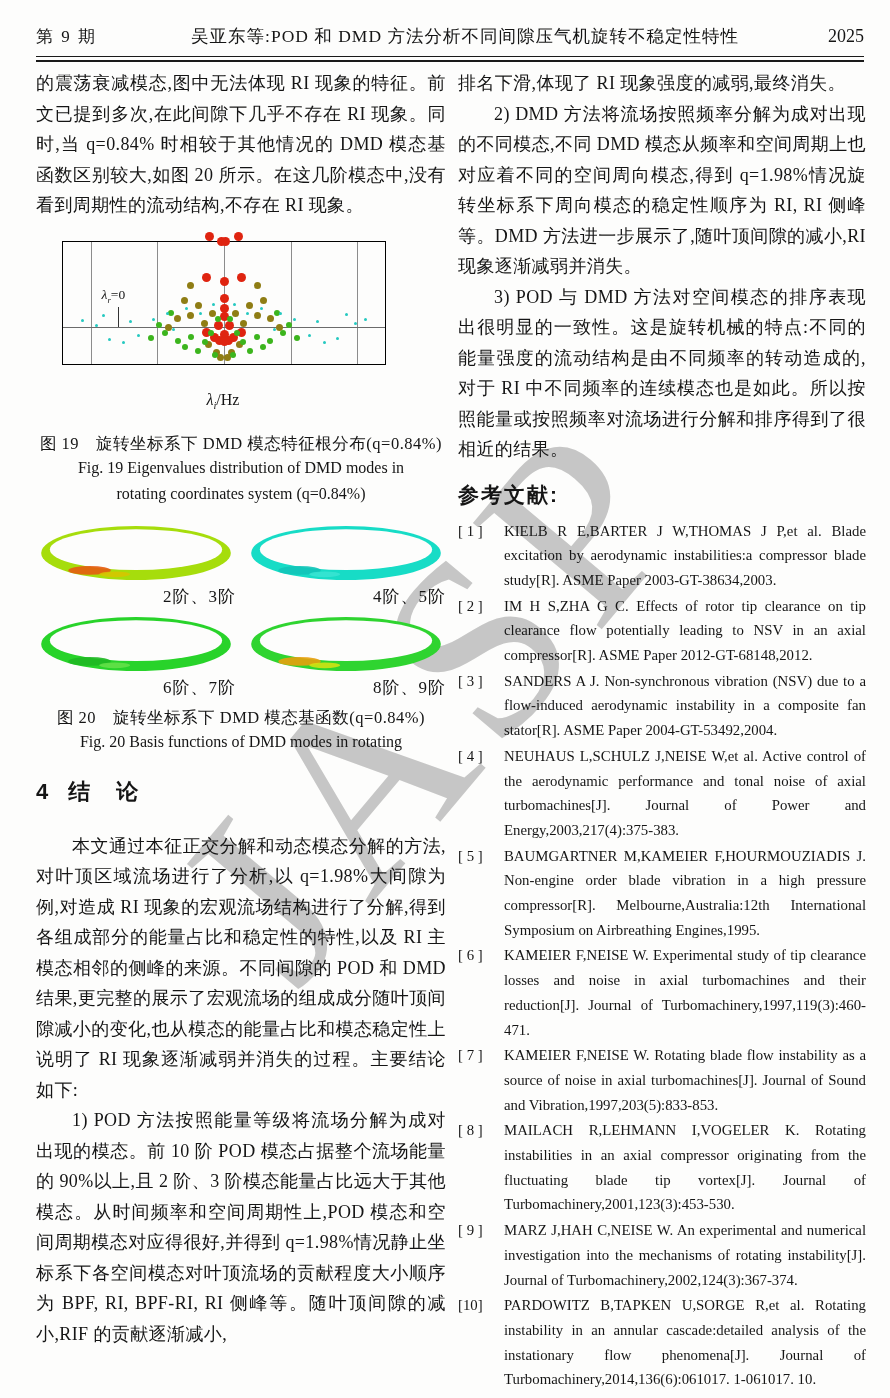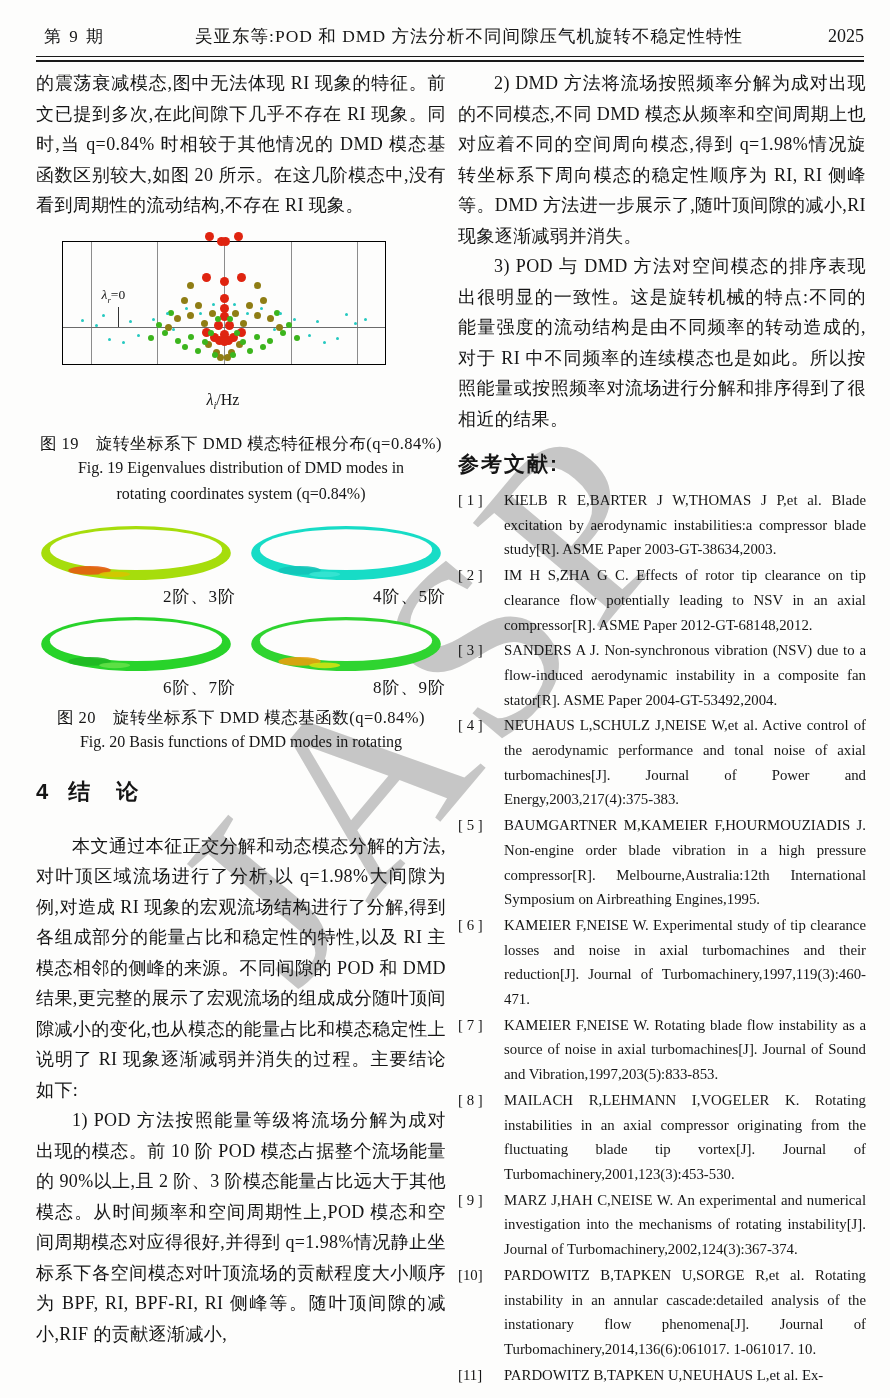--- a/index.html
+++ b/index.html
@@ -1,19 +1,19 @@
 <!DOCTYPE html>
 <html><head>
 <meta charset="utf-8">
 <style>
   html,body{margin:0;padding:0;background:#9a9a9a;}
   .page{position:relative;width:890px;height:1398px;background:#fdfdfc;overflow:hidden;
         font-family:"Liberation Serif","DejaVu Serif",serif;color:#151515;margin:0 auto;}
   
-  .hdr{position:absolute;top:24px;left:44px;right:26px;display:flex;align-items:baseline;z-index:2;}
+  .hdr{position:absolute;top:24px;left:36px;right:26px;display:flex;align-items:baseline;z-index:2;}
   .hdr-issue{width:120px;font-size:17px;letter-spacing:2px;}
   .hdr-title{flex:1;text-align:center;font-size:17.5px;letter-spacing:1px;}
   .hdr-page{width:90px;text-align:right;font-size:18px;}
   .hdr-rule{position:absolute;top:56px;left:36px;right:26px;height:3px;
             border-top:1.5px solid #1a1a1a;border-bottom:2px solid #1a1a1a;z-index:2;}
   
   .watermark{position:absolute;left:70px;top:470px;width:720px;height:460px;z-index:1;
              display:flex;align-items:center;justify-content:center;pointer-events:none;
              transform:rotate(-50deg);font-size:255px;letter-spacing:14px;
              color:#6f6f6f;opacity:0.38;font-family:"Liberation Serif",serif;}
@@ -230,20 +230,21 @@
     </div>
 
     <div class="sec-head">
       <span class="num">4</span><span>结　论</span>
     </div>
     <div class="para indent concl">本文通过本征正交分解和动态模态分解的方法,对叶顶区域流场进行了分析,以 q=1.98%大间隙为例,对造成 RI 现象的宏观流场结构进行了分解,得到各组成部分的能量占比和稳定性的特性,以及 RI 主模态相邻的侧峰的来源。不同间隙的 POD 和 DMD 结果,更完整的展示了宏观流场的组成成分随叶顶间隙减小的变化,也从模态的能量占比和模态稳定性上说明了 RI 现象逐渐减弱并消失的过程。主要结论如下:</div>
     <div class="para indent">1) POD 方法按照能量等级将流场分解为成对出现的模态。前 10 阶 POD 模态占据整个流场能量的 90%以上,且 2 阶、3 阶模态能量占比远大于其他模态。从时间频率和空间周期性上,POD 模态和空间周期模态对应得很好,并得到 q=1.98%情况静止坐标系下各空间模态对叶顶流场的贡献程度大小顺序为 BPF, RI, BPF-RI, RI 侧峰等。随叶顶间隙的减小,RIF 的贡献逐渐减小,</div>
   </div>
 
   <div class="col col-right">
+    <div class="para">排名下滑,体现了 RI 现象强度的减弱,最终消失。</div>
     <div class="para indent">2) DMD 方法将流场按照频率分解为成对出现的不同模态,不同 DMD 模态从频率和空间周期上也对应着不同的空间周向模态,得到 q=1.98%情况旋转坐标系下周向模态的稳定性顺序为 RI, RI 侧峰等。DMD 方法进一步展示了,随叶顶间隙的减小,RI 现象逐渐减弱并消失。</div>
     <div class="para indent">3) POD 与 DMD 方法对空间模态的排序表现出很明显的一致性。这是旋转机械的特点:不同的能量强度的流动结构是由不同频率的转动造成的,对于 RI 中不同频率的连续模态也是如此。所以按照能量或按照频率对流场进行分解和排序得到了很相近的结果。</div>
 
     <div class="ref-head">参考文献:</div>
     <div class="refs" id="refs-list">
   <div class="ref-item">
     <span class="ref-num">[ 1 ]</span>
     <span class="ref-text">KIELB R E,BARTER J W,THOMAS J P,et al. Blade excitation by aerodynamic instabilities:a compressor blade study[R]. ASME Paper 2003-GT-38634,2003.</span>
   </div>
 

